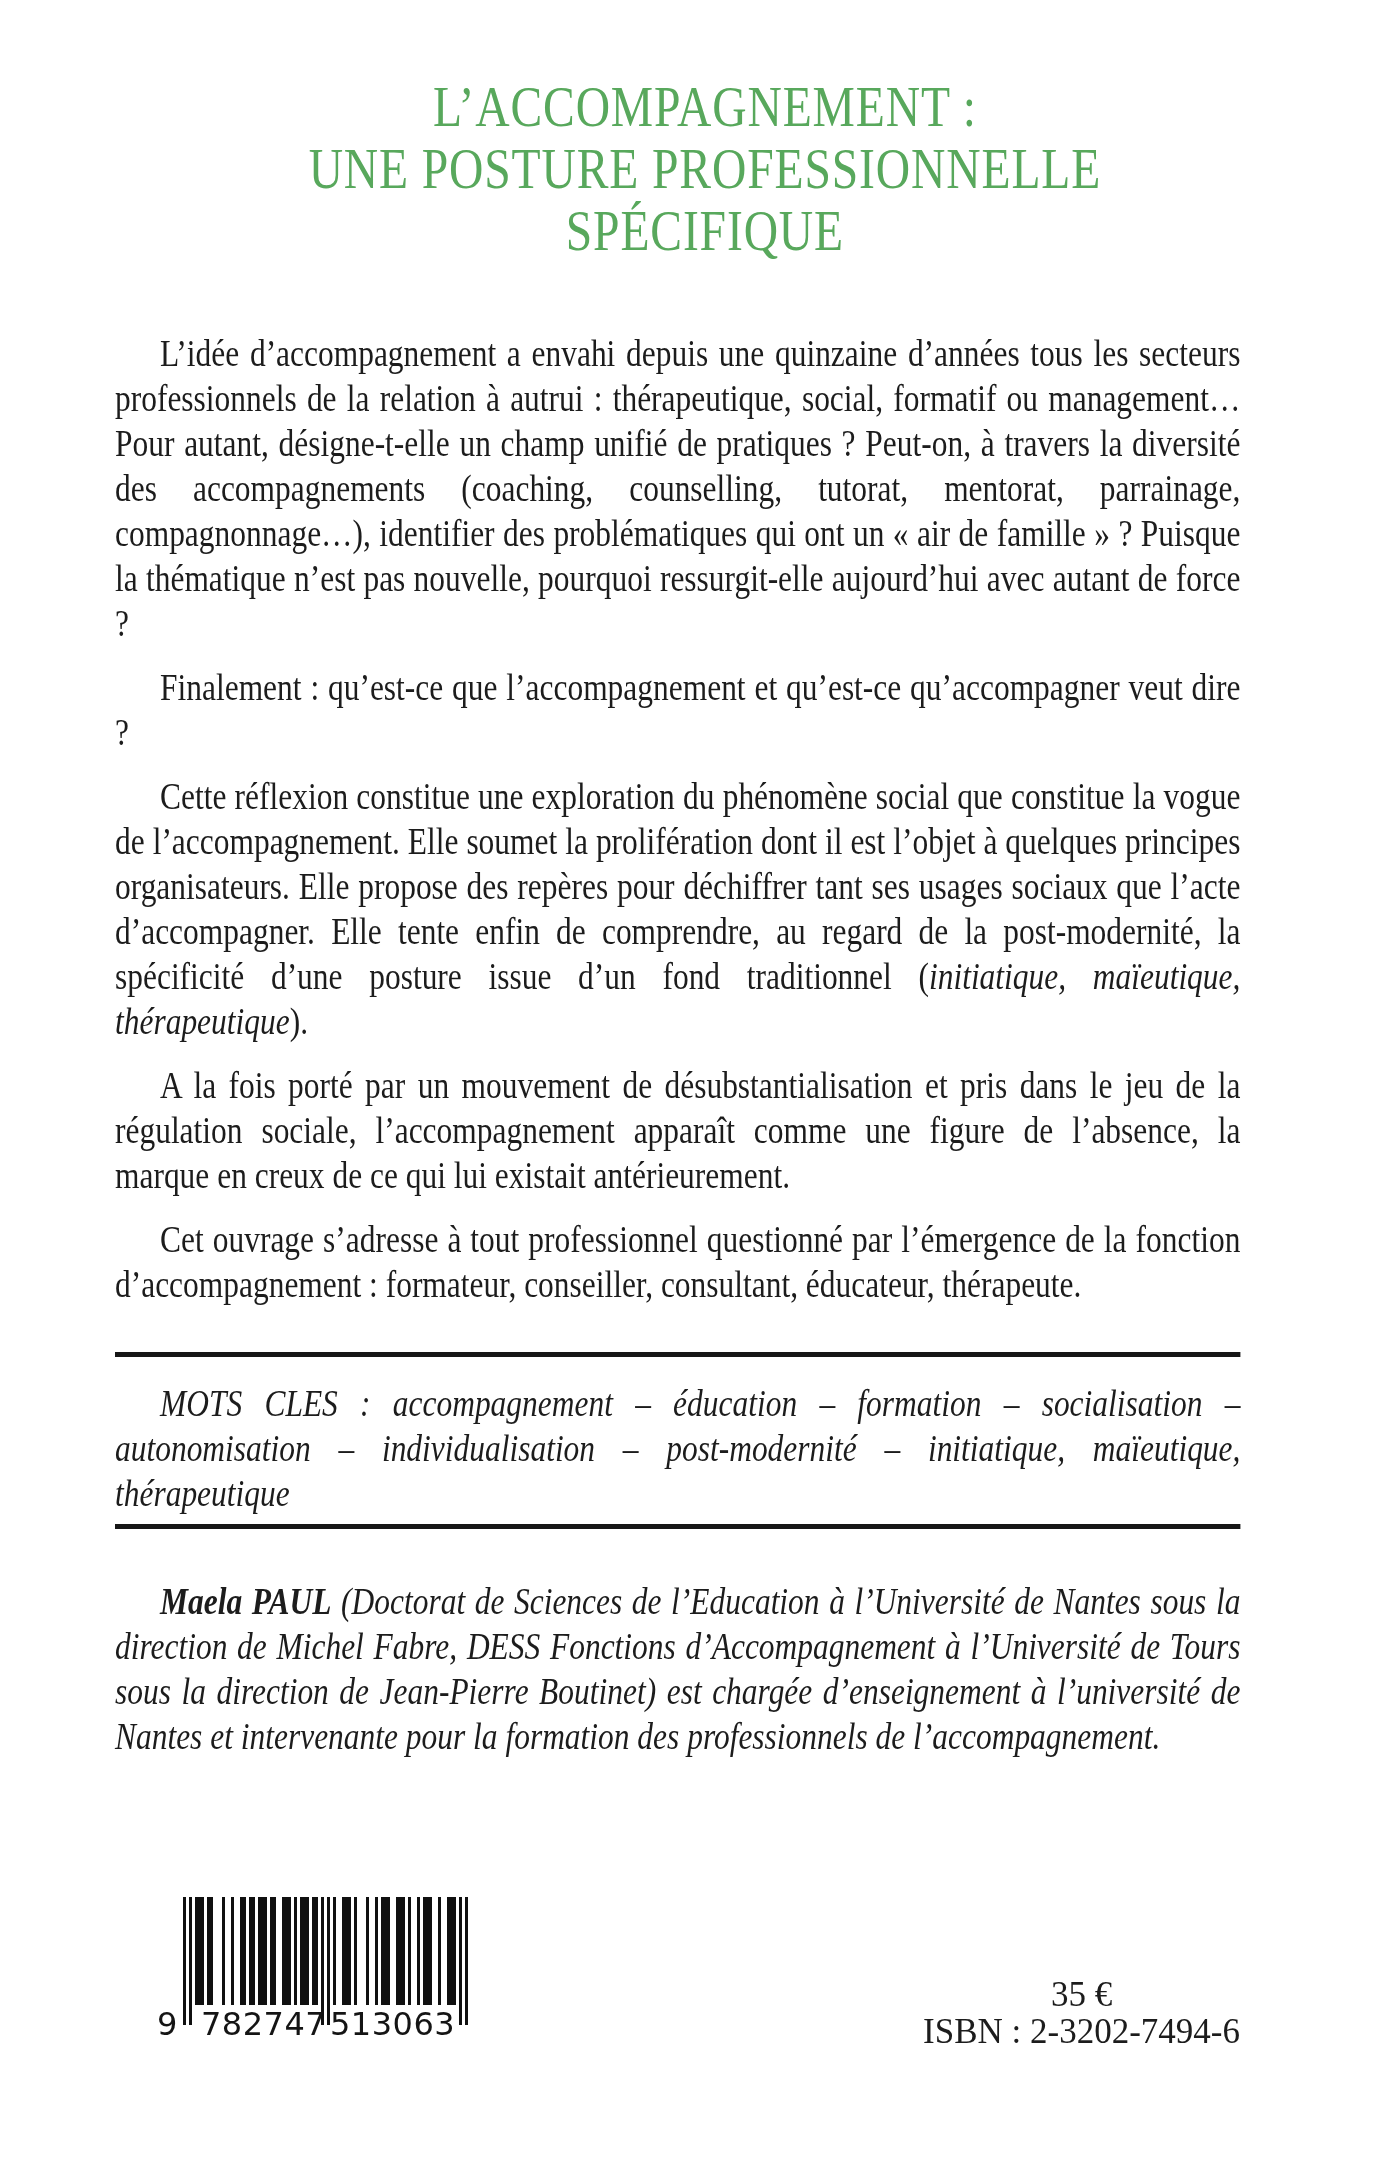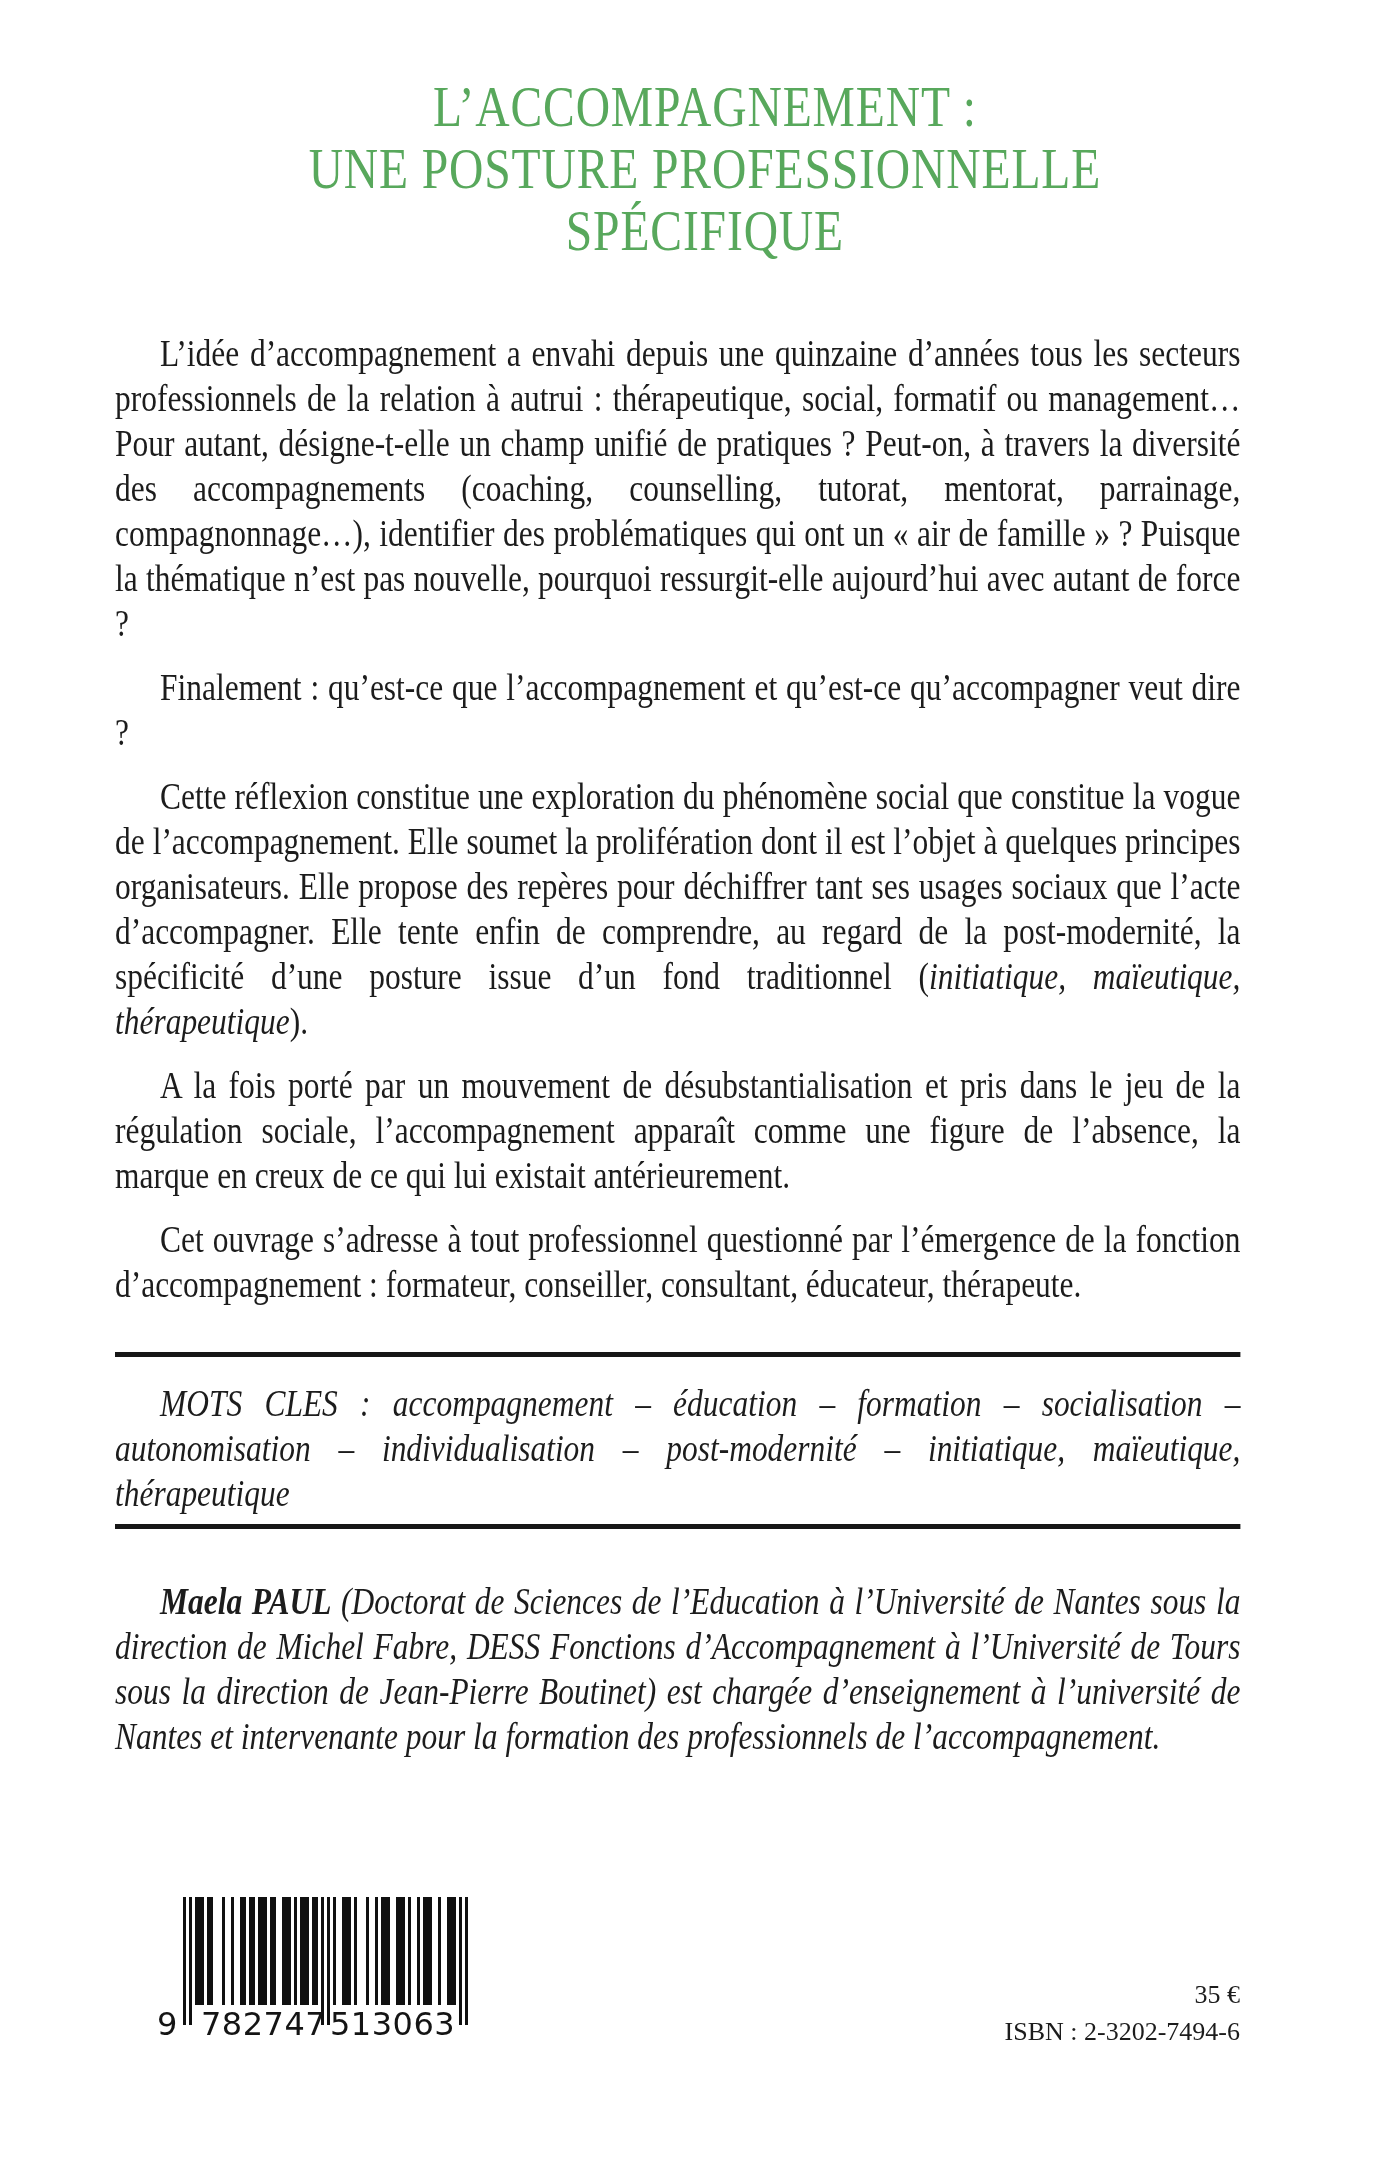--- a/index.html
+++ b/index.html
@@ -75,22 +75,22 @@
     white-space: nowrap;
     letter-spacing: 0.5px;
   }
   .bc-first { left: -26px; }
   .bc-g1 { left: 18px; }
   .bc-g2 { left: 147px; }
   .price-block {
     position: absolute;
     right: 160px;
     top: 1976px;
-    text-align: right;
-    font-size: 26px;
+    text-align: center;
+    font-size: 35px;
     line-height: 37px;
     color: #1c1c1c;
   }
 </style>
 </head>
 <body>
 
 <div class="page">
 
   <div class="content">

